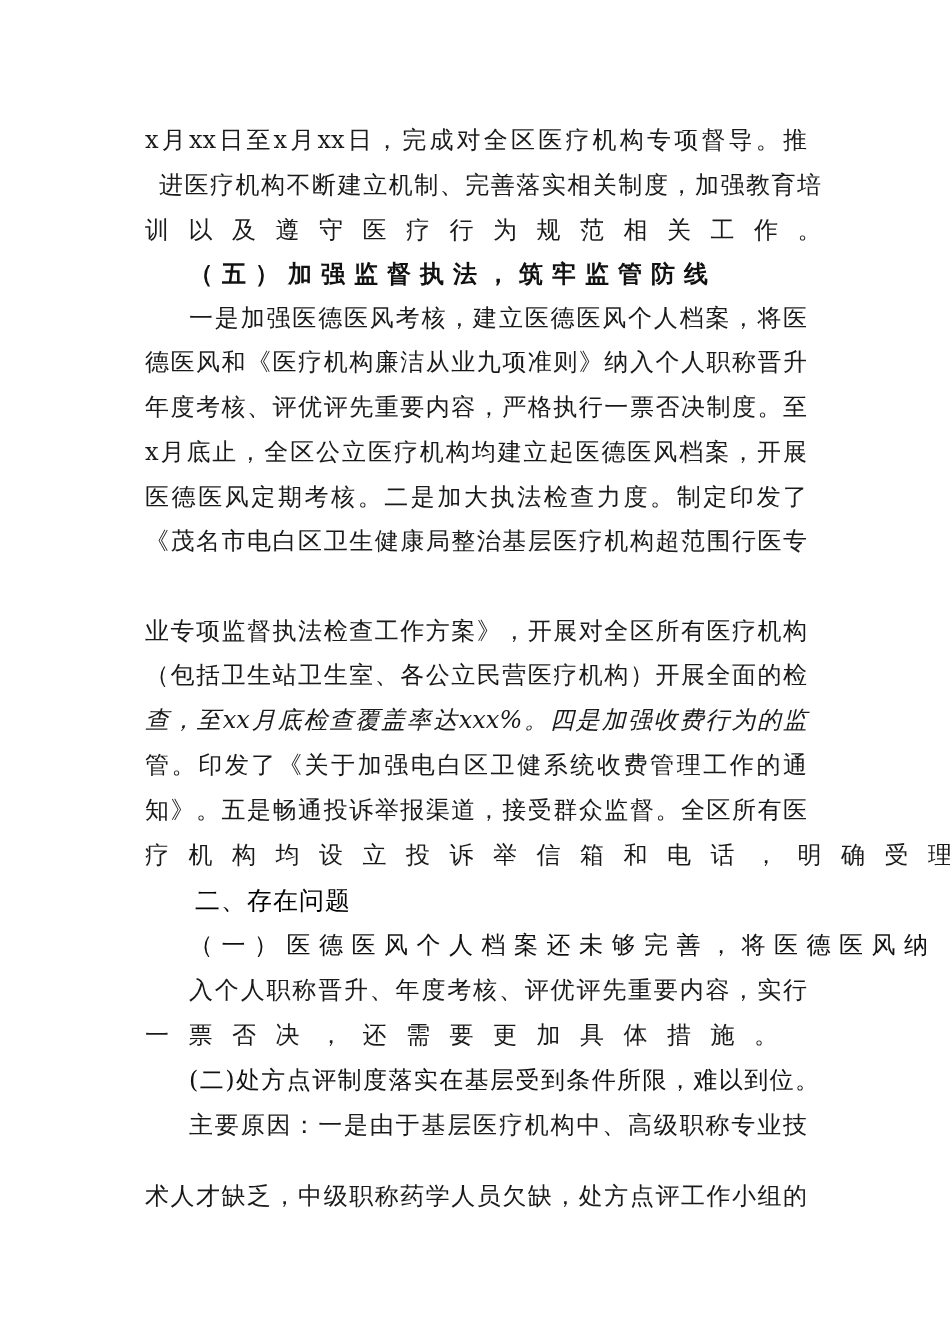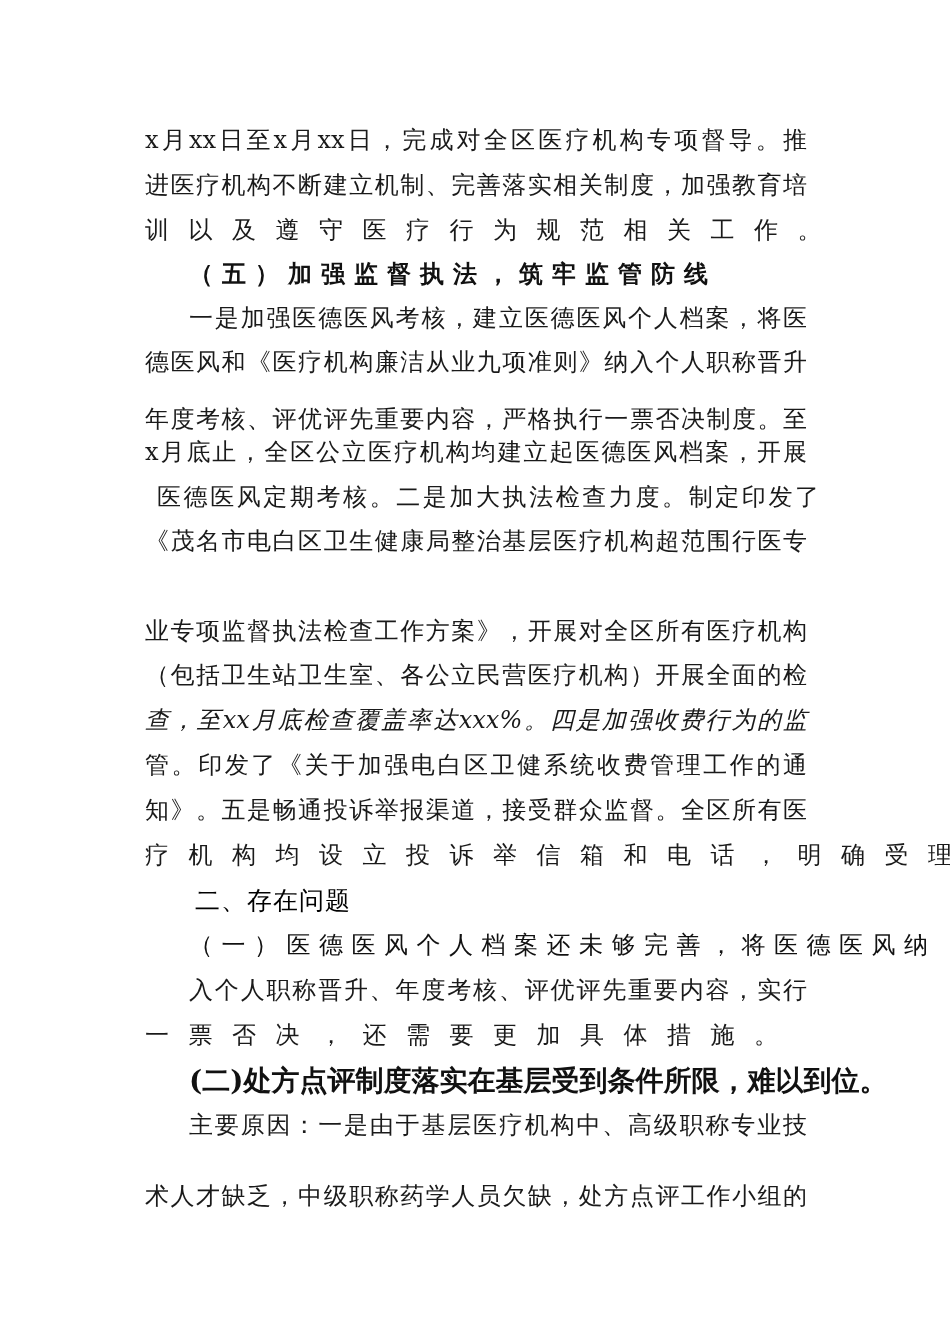--- a/index.html
+++ b/index.html
@@ -67,44 +67,44 @@
       letter-spacing: 1px;
       color: #000;
     }
     .heading-sub2 {
       position: absolute;
       left: 189px;
       width: 630px;
       height: 45px;
       line-height: 45px;
       font-family: "DejaVu Serif", "Liberation Serif", serif;
-      font-size: 28px;
+      font-size: 24px;
       white-space: nowrap;
       text-align: justify;
       text-align-last: justify;
-      font-weight: bold;
+      font-weight: normal;
       color: #111;
     }
   </style>
 </head>
 <body>
 
 <div class="page">
 
   <div class="line" style="top:118px;">x月xx日至x月xx日，完成对全区医疗机构专项督导。推</div>
-  <div class="line" style="top:163px;">进医疗机构不断建立机制、完善落实相关制度，加强教育培</div>
+  <div class="line" style="top:163px;margin-left:14px;">进医疗机构不断建立机制、完善落实相关制度，加强教育培</div>
   <div class="line last" style="top:208px;">训以及遵守医疗行为规范相关工作。</div>
 
   <div class="heading-sub" style="top:251px;">（五）加强监督执法，筑牢监管防线</div>
 
   <div class="line indent" style="top:296px;">一是加强医德医风考核，建立医德医风个人档案，将医</div>
   <div class="line" style="top:340px;">德医风和《医疗机构廉洁从业九项准则》纳入个人职称晋升</div>
-  <div class="line" style="top:385px;margin-top:12px;">年度考核、评优评先重要内容，严格执行一票否决制度。至</div>
+  <div class="line" style="top:385px;">年度考核、评优评先重要内容，严格执行一票否决制度。至</div>
   <div class="line" style="top:430px;">x月底止，全区公立医疗机构均建立起医德医风档案，开展</div>
-  <div class="line" style="top:475px;margin-left:12px;">医德医风定期考核。二是加大执法检查力度。制定印发了</div>
+  <div class="line" style="top:475px;">医德医风定期考核。二是加大执法检查力度。制定印发了</div>
   <div class="line" style="top:519px;">《茂名市电白区卫生健康局整治基层医疗机构超范围行医专</div>
   <div class="line" style="top:609px;">业专项监督执法检查工作方案》，开展对全区所有医疗机构</div>
   <div class="line" style="top:653px;">（包括卫生站卫生室、各公立民营医疗机构）开展全面的检</div>
   <div class="line" style="top:698px;font-style:italic;">查，至xx月底检查覆盖率达xxx%。四是加强收费行为的监</div>
   <div class="line" style="top:743px;">管。印发了《关于加强电白区卫健系统收费管理工作的通</div>
   <div class="line" style="top:788px;">知》。五是畅通投诉举报渠道，接受群众监督。全区所有医</div>
   <div class="line last" style="top:833px;">疗机构均设立投诉举信箱和电话，明确受理流程。</div>
 
   <div class="heading-sec" style="top:878px;">二、存在问题</div>
 

